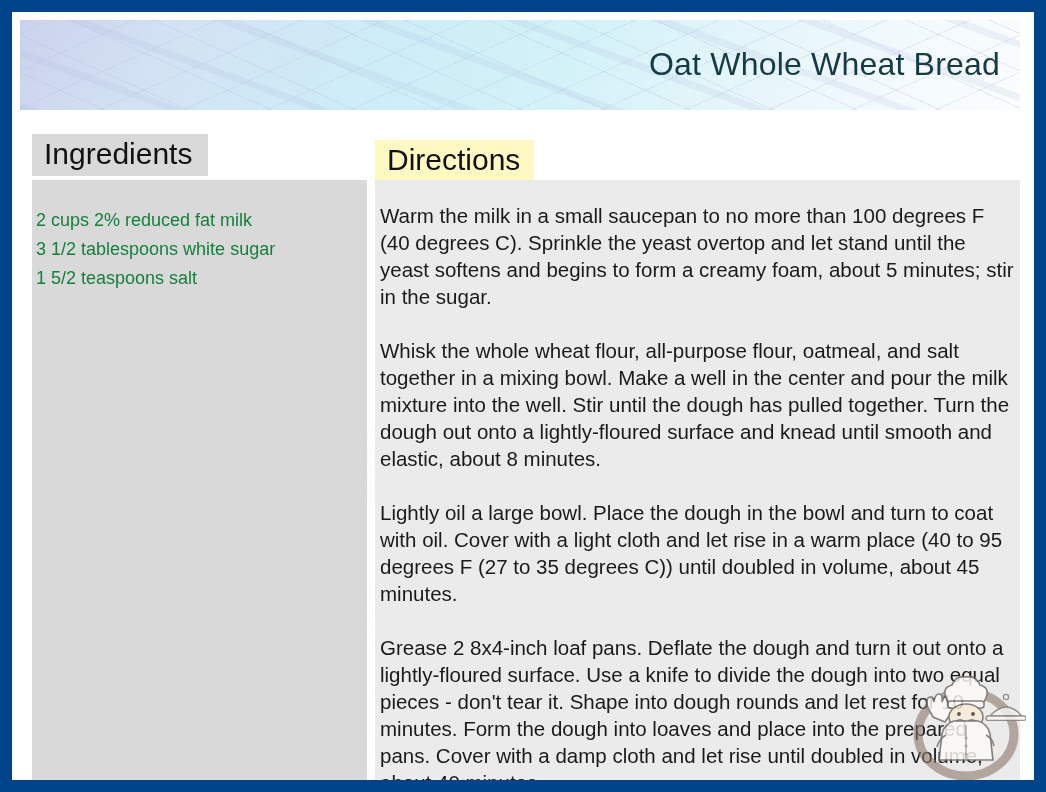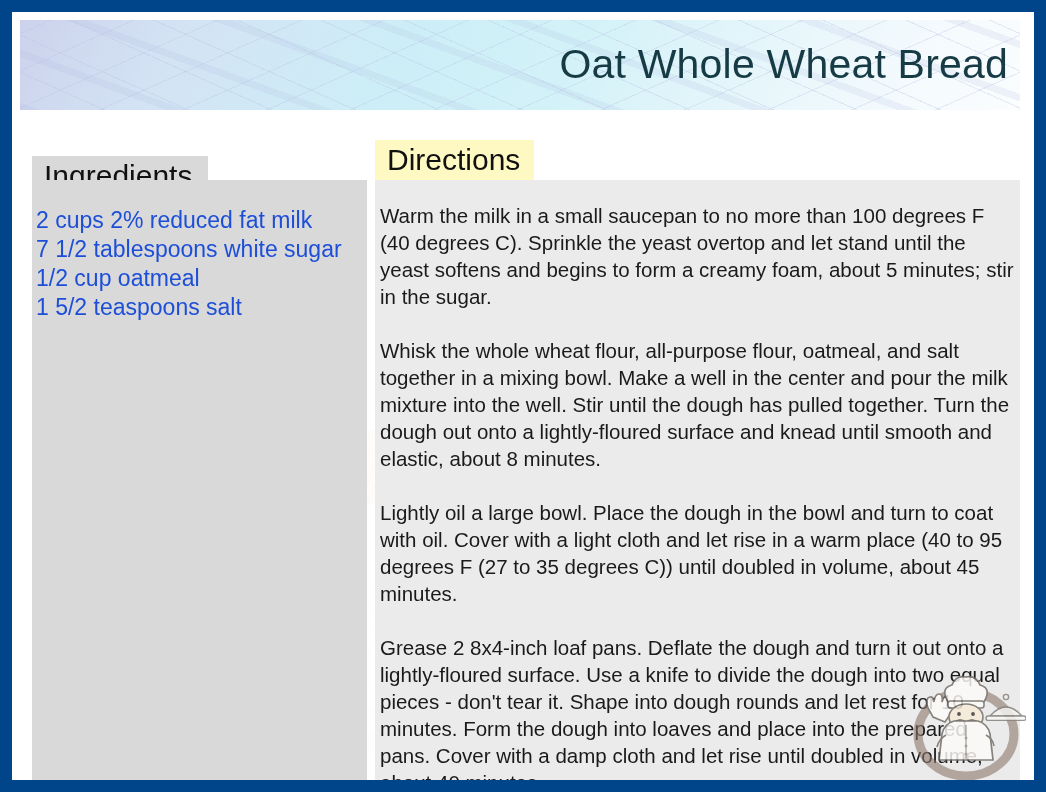--- a/index.html
+++ b/index.html
@@ -64,24 +64,24 @@
         #d3e3f4 16%,
         #cdeef7 38%,
         #d3f2f8 55%,
         #e7f6fb 74%,
         #f4fafd 88%,
         #fbfdfe 100%);
     overflow: hidden;
   }
   #recipe-title {
     position: absolute;
-    right: 12px;
+    right: 20px;
     top: 50%;
     transform: translateY(-50%);
-    font-size: 41px;
+    font-size: 32px;
     line-height: 1.05;
     color: #163b45;
     white-space: nowrap;
     letter-spacing: 0.2px;
   }
 
   
   #bread-watermark {
     position: absolute;
     left: 160px;
@@ -97,21 +97,21 @@
     position: absolute;
     background: #d9d9d9;
     font-size: 30px;
     color: #111111;
     padding: 3px 12px 5px 12px;
     box-sizing: border-box;
     white-space: nowrap;
   }
   #ingredients-heading {
     left: 20px;
-    top: 144px;
+    top: 122px;
     width: 176px;
     height: 42px;
   }
   #directions-heading {
     left: 363px;
     top: 128px;
     width: 159px;
     height: 42px;
     background: #fef9c3;
   }
@@ -126,23 +126,23 @@
     background: #d9d9d9;
     padding: 26px 14px 0 4px;
     box-sizing: border-box;
   }
   #ingredients-list {
     margin: 0;
     padding: 0;
     list-style: none;
   }
   #ingredients-list li {
-    font-size: 23px;
+    font-size: 18px;
     line-height: 29px;
-    color: #1d4ed8;
+    color: #15803d;
   }
 
   
   #directions-panel {
     position: absolute;
     left: 363px;
     top: 168px;
     width: 645px;
     height: 600px;
     background: #ebebeb;
@@ -303,22 +303,21 @@
           </g>
         </g>
       </g>
     </svg>
 
     <div id="ingredients-heading" class="section-heading">Ingredients</div>
 
     <div id="ingredients-panel">
       <ul id="ingredients-list">
         <li>2 cups 2% reduced fat milk</li>
-        <li>7 1/2 tablespoons white sugar</li>
-        <li>1/2 cup oatmeal</li>
+        <li>3 1/2 tablespoons white sugar</li>
         <li>1 5/2 teaspoons salt</li>
       </ul>
     </div>
 
     <div id="directions-heading" class="section-heading">Directions</div>
 
     <div id="directions-panel">
       <p class="direction-step">Warm the milk in a small saucepan to no more than 100 degrees F (40 degrees C). Sprinkle the yeast overtop and let stand until the yeast softens and begins to form a creamy foam, about 5 minutes; stir in the sugar.</p>
       <p class="direction-step">Whisk the whole wheat flour, all-purpose flour, oatmeal, and salt together in a mixing bowl. Make a well in the center and pour the milk mixture into the well. Stir until the dough has pulled together. Turn the dough out onto a lightly-floured surface and knead until smooth and elastic, about 8 minutes.</p>
       <p class="direction-step">Lightly oil a large bowl. Place the dough in the bowl and turn to coat with oil. Cover with a light cloth and let rise in a warm place (40 to 95 degrees F (27 to 35 degrees C)) until doubled in volume, about 45 minutes.</p>

